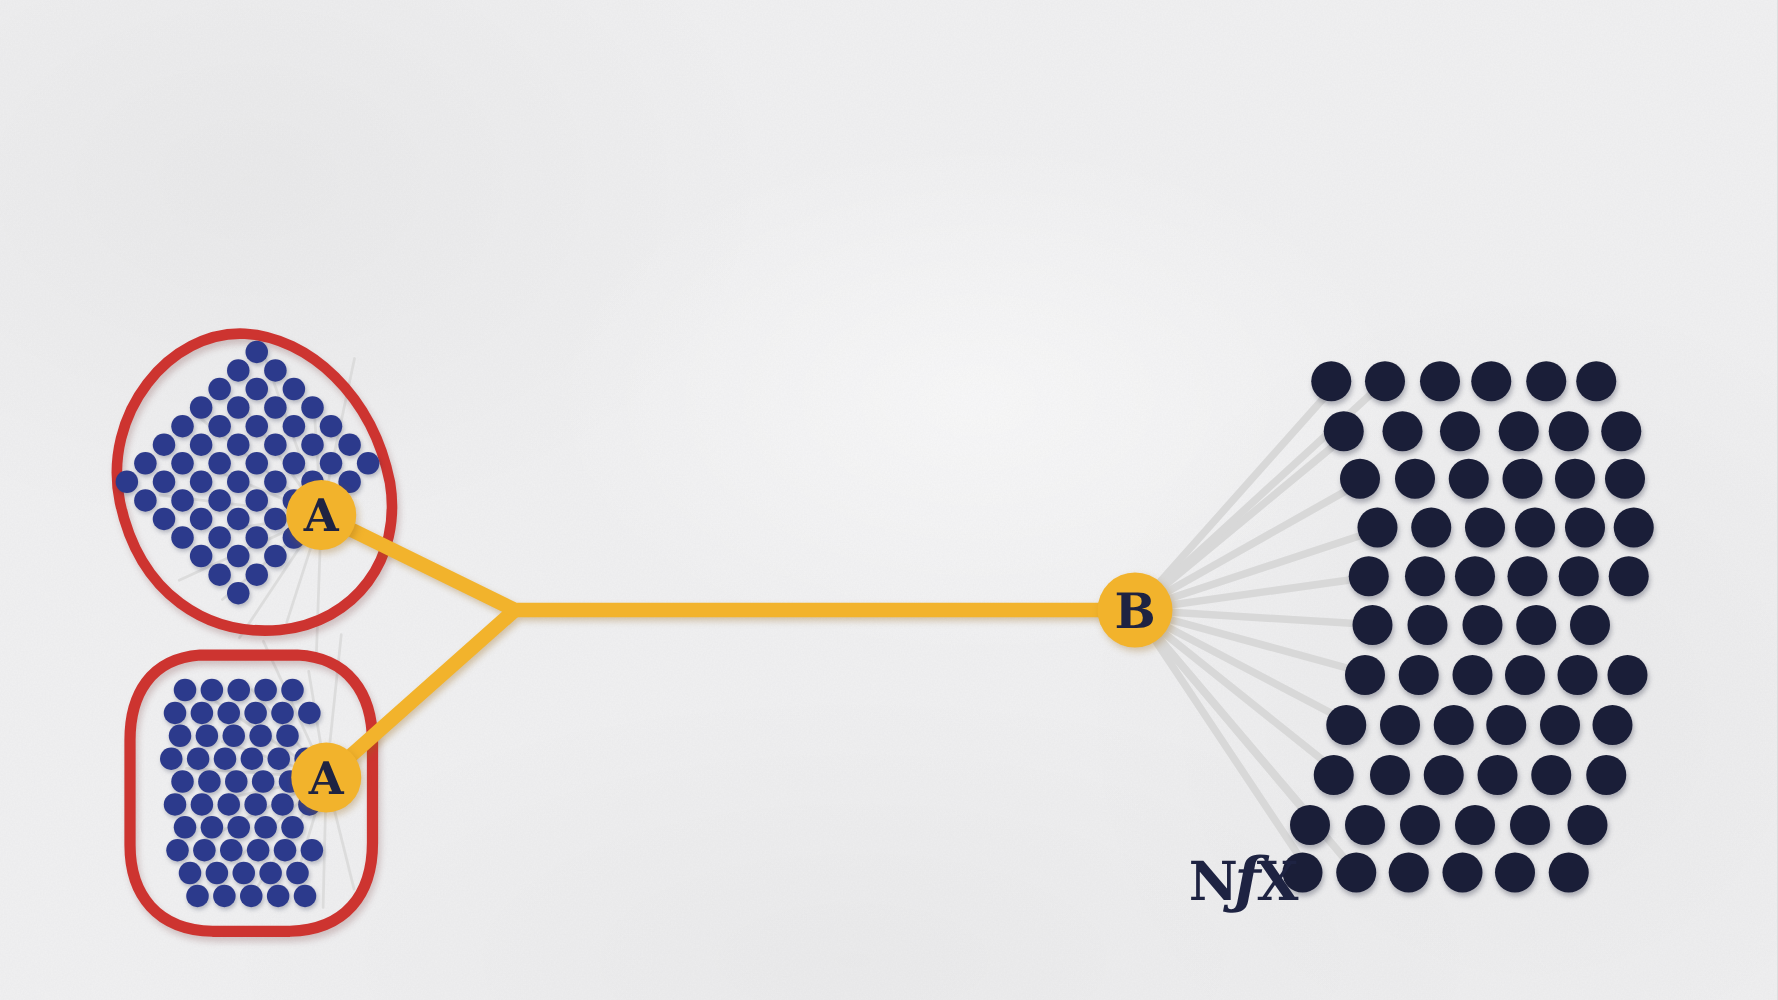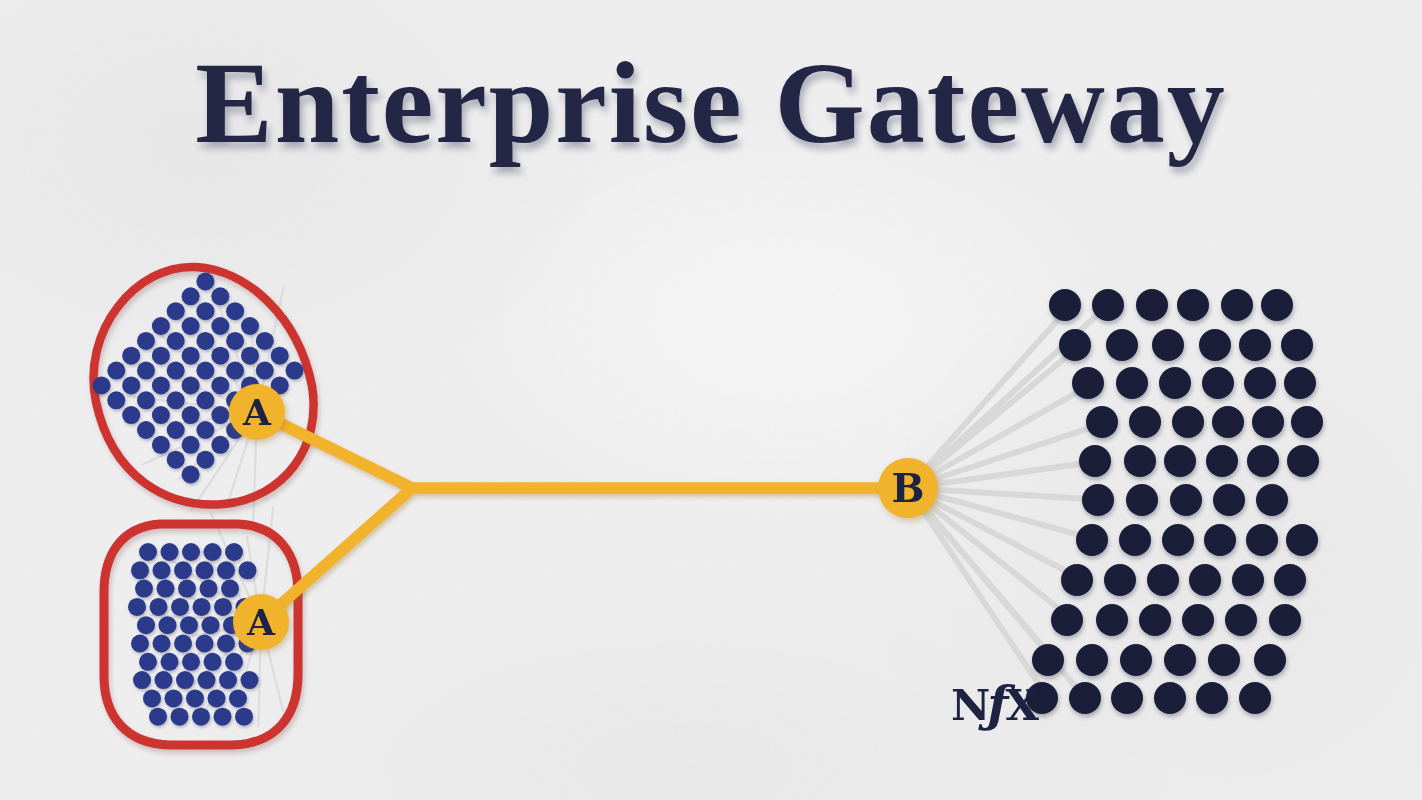--- a/index.html
+++ b/index.html
@@ -302,20 +302,19 @@
         <text id="label-a2" class="badge-text" text-anchor="middle" x="261" y="634.96" font-size="36" fill="#1e2342">A</text>
       </g>
       <g>
         <circle id="badge-b" cx="908" cy="488" r="30" fill="#f2b32c"></circle>
         <text id="label-b" class="badge-text" text-anchor="middle" x="908" y="502.04" font-size="39" fill="#1e2342">B</text>
       </g>
     </g>
   </svg>
 
   <div class="title" style="color: rgb(35, 39, 69);">
-    <div>Enterprise Gateway</div>
   </div>
 
   <div class="logo" style="color: rgb(30, 35, 66);">
     <span>N</span><span class="f">ƒ</span><span>X</span>
   </div>
 
 </div>
 
 </body></html>

